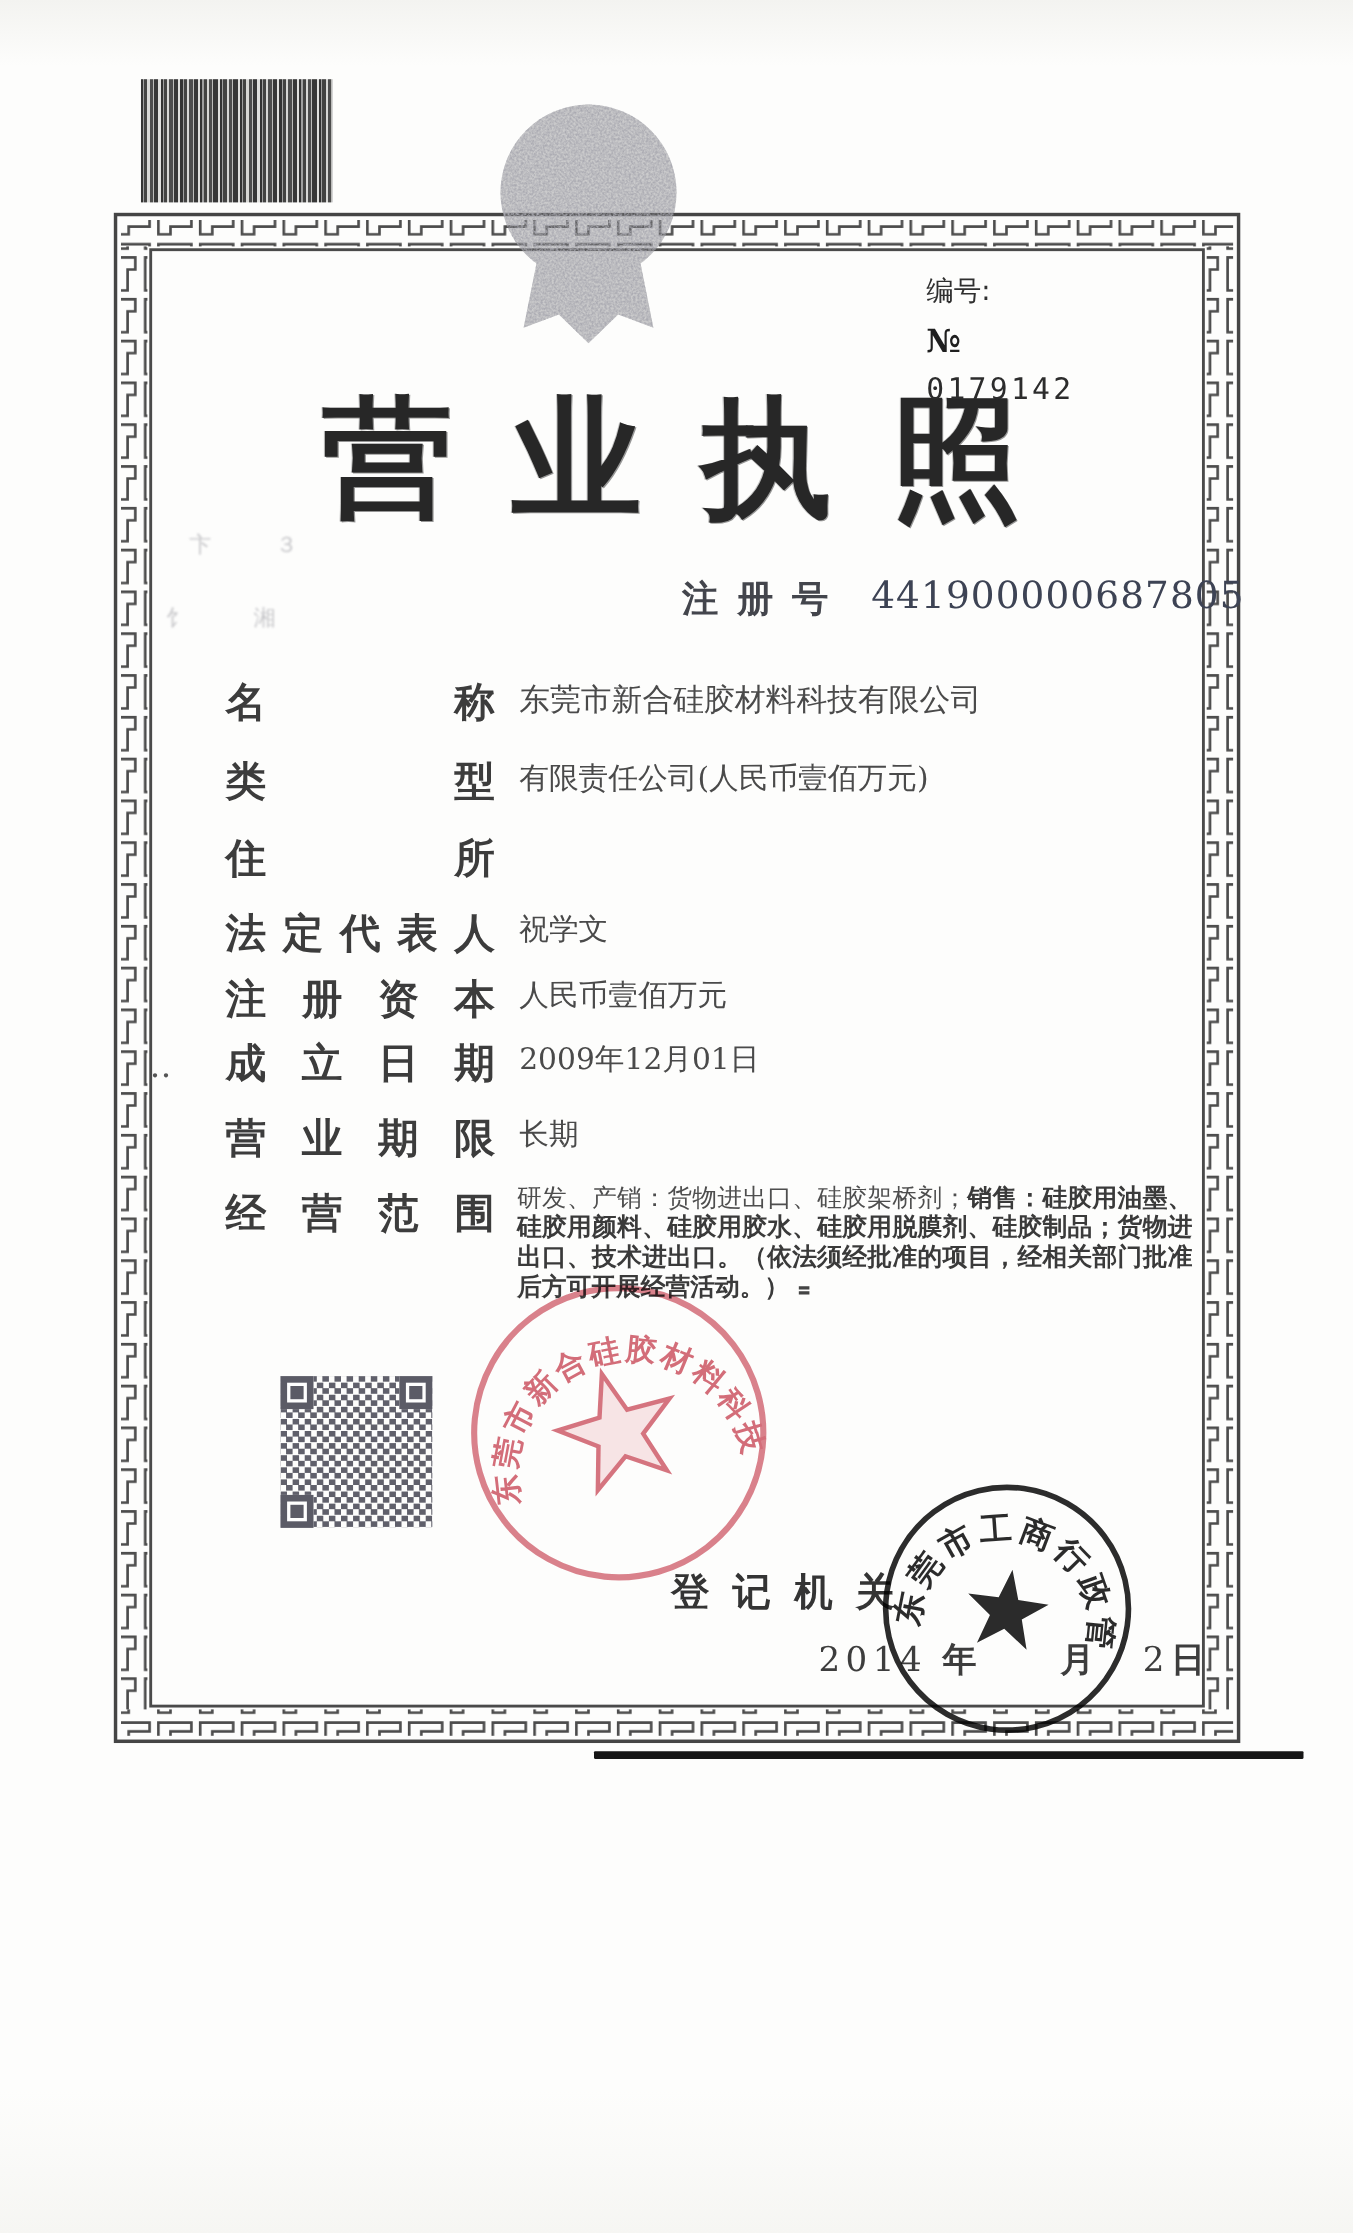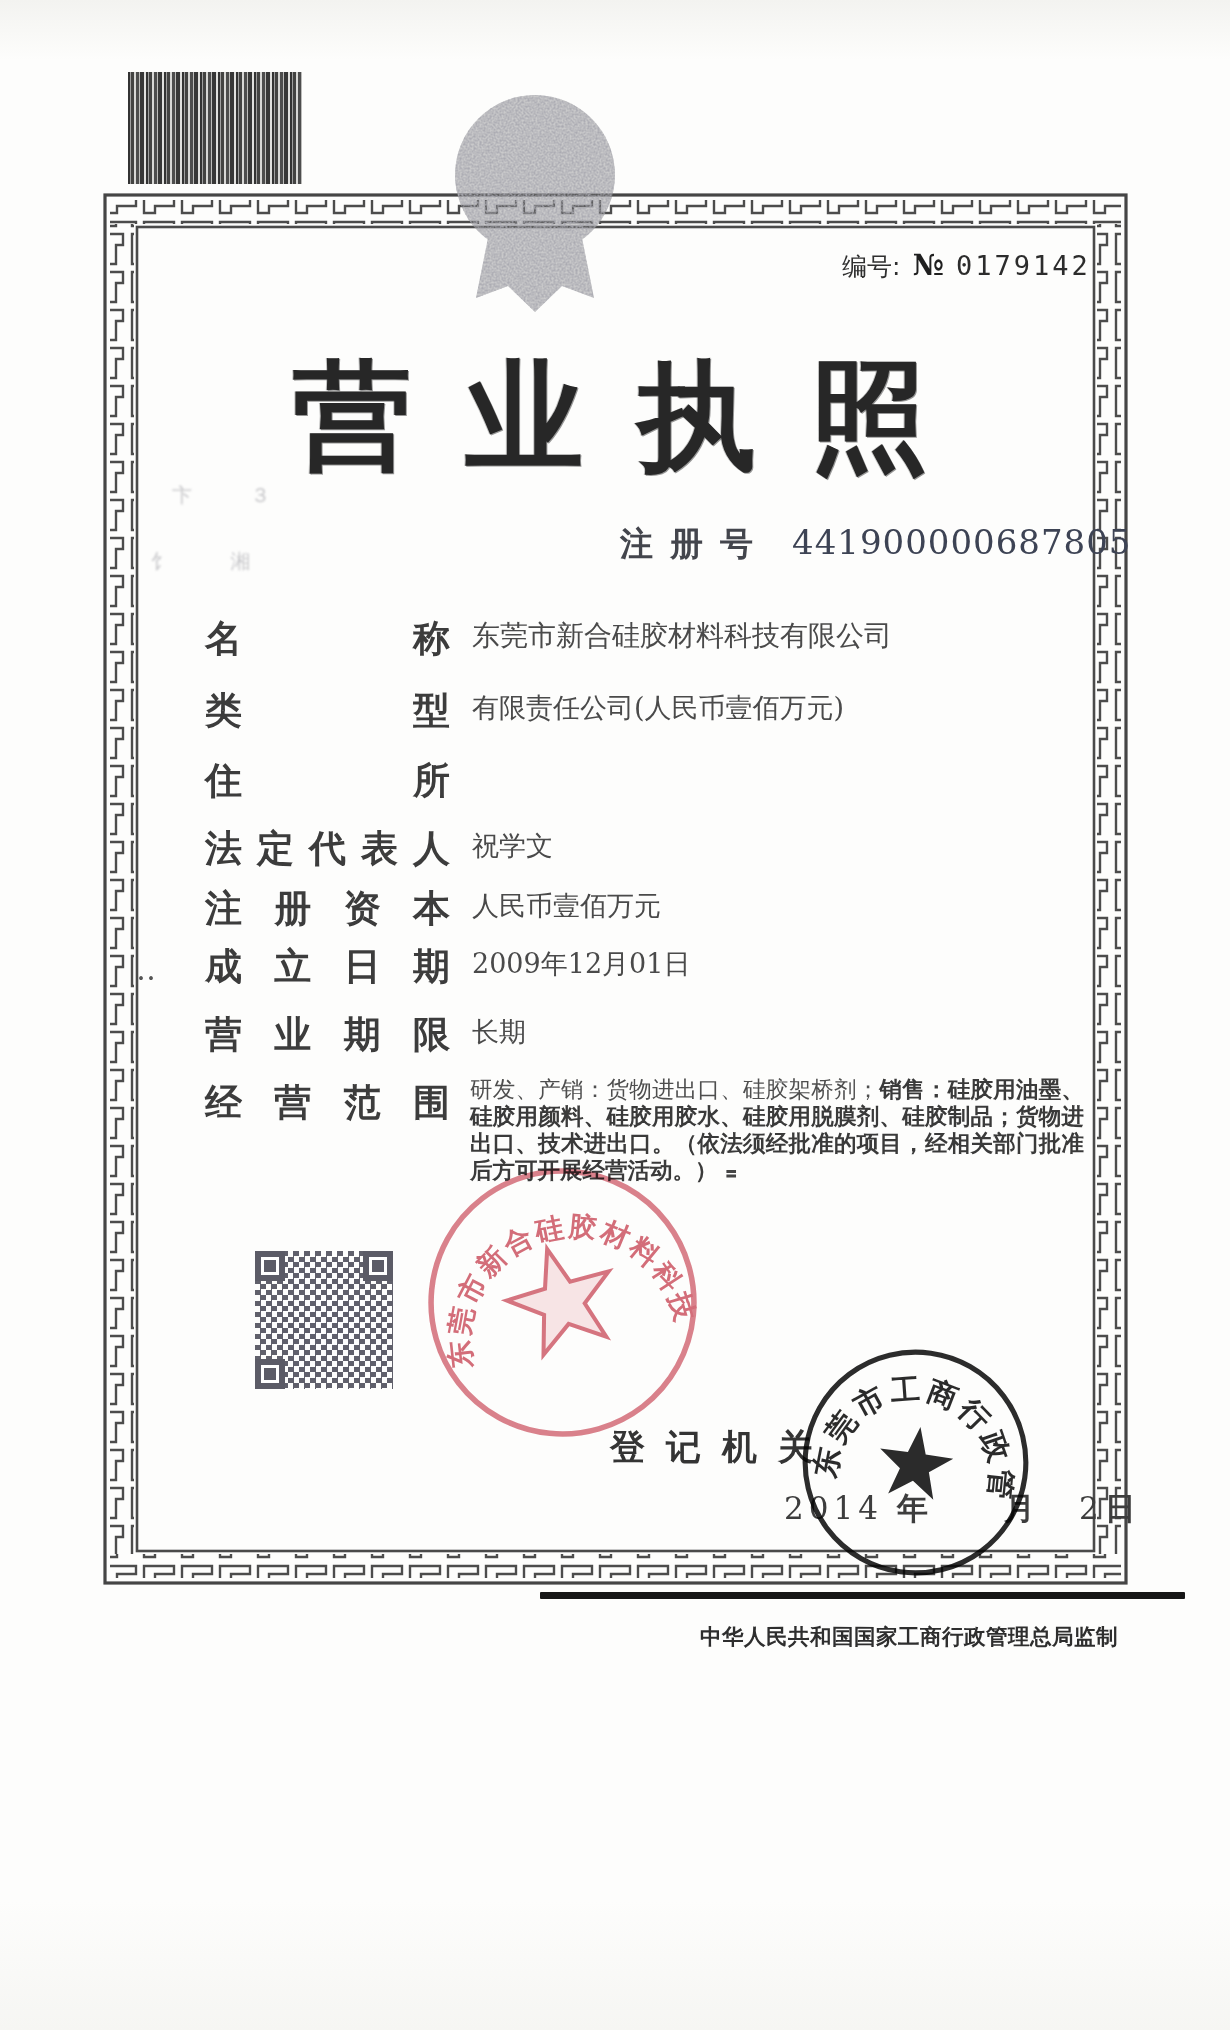--- a/index.html
+++ b/index.html
@@ -6,21 +6,21 @@
   .page{position:relative;width:1230px;height:2030px;margin:0 auto;overflow:hidden;
         background:linear-gradient(180deg,#f3f3f0 0px,#fdfdfc 60px,#fdfdfc 1900px,#f6f6f3 2030px);
         font-family:"DejaVu Serif","Liberation Serif",serif;color:#333;}
   [data-name]{box-sizing:border-box;}
 
   
   .barcode{position:absolute;left:128px;top:72px;width:174px;height:112px;
     background:repeating-linear-gradient(90deg,#1c1c1c 0 2px,#9a9a9a 2px 3px,#2e2e2e 3px 6px,#dcdcda 6px 8px,#3a3a3a 8px 11px,#bdbdbb 11px 12px,#222 12px 16px,#e6e6e4 16px 18px);
     filter:blur(.45px) contrast(.92);opacity:.93;}
   .emblem{position:absolute;left:450px;top:70px;width:170px;height:255px;z-index:5;}
-  .serial{position:absolute;left:842px;top:248px;display:flex;align-items:baseline;gap:12px;z-index:6;}
+  .serial{position:absolute;left:842px;top:248px;display:flex;align-items:baseline;gap:12px;z-index:6;flex-direction:column;}
   .serial .lbl{font-size:25px;color:#2f2f2f;font-family:"DejaVu Sans",sans-serif;}
   .serial .no-sym{font-size:29px;font-weight:bold;color:#1f1f1f;}
   .serial .digits{font-size:27px;letter-spacing:3px;color:#2c2c2c;font-family:"DejaVu Sans Mono","Liberation Mono",monospace;}
 
   
   .frame{position:absolute;left:103px;top:193px;width:1025px;height:1392px;z-index:1;}
 
   
   .title{position:absolute;left:293px;top:338px;width:635px;z-index:2;
     font-size:118px;font-weight:900;color:#2b2b2b;font-family:"DejaVu Sans",sans-serif;
@@ -55,21 +55,21 @@
   
   .red-seal{position:absolute;left:425px;top:1165px;width:275px;height:275px;z-index:7;
     transform:rotate(-16deg);mix-blend-mode:multiply;opacity:.88;}
   .black-seal{position:absolute;left:798px;top:1345px;width:235px;height:235px;z-index:7;
     transform:rotate(8deg);opacity:.93;mix-blend-mode:multiply;}
 
   
   .authority{position:absolute;left:610px;top:1424px;z-index:3;
     font-size:35px;font-weight:600;letter-spacing:21px;color:#343434;}
   .date-line{position:absolute;left:744px;top:1488px;z-index:3;display:flex;align-items:baseline;
-    font-size:31px;color:#3d3d3d;margin-left:40px;}
+    font-size:31px;color:#3d3d3d;}
   .date-line .y{letter-spacing:5px;}
   .date-line .u1{margin-left:14px;font-weight:600;}
   .date-line .u2{margin-left:76px;font-weight:600;}
   .date-line .d{margin-left:44px;}
   .date-line .u3{margin-left:6px;font-weight:600;}
 
   
   .bottom-bar{position:absolute;left:540px;top:1592px;width:645px;height:7px;background:#161616;z-index:2;border-radius:1px;}
   .footer-left{position:absolute;left:96px;top:1626px;font-size:19.5px;color:#3e3e3e;z-index:2;
     font-family:"DejaVu Sans",sans-serif;letter-spacing:.5px;}
@@ -256,15 +256,14 @@
       </defs>
       <circle cx="115" cy="115" r="108" fill="none" stroke="#1c1c1c" stroke-width="5"></circle>
       <polygon points="115,80 123.8,105.9 151.1,106.3 129.3,122.6 137.3,148.7 115,133 92.7,148.7 100.7,122.6 78.9,106.3 106.2,105.9" fill="#1b1b1b"></polygon>
       <text font-size="29" font-weight="bold" fill="#1b1b1b" font-family="DejaVu Sans, sans-serif" letter-spacing="4">
         <textPath href="#blkArc" startOffset="0"><tspan data-name="registry-seal-text">东莞市工商行政管理局</tspan></textPath>
       </text>
     </svg>
   </div>
 
   <div class="bottom-bar" data-name="scan-edge-line"></div>
-  <div class="footer-right" data-name="footer-issuer-text">中华人民共和国国家工商行政管理总局监制</div>
 
 </div>
 
 </body></html>

